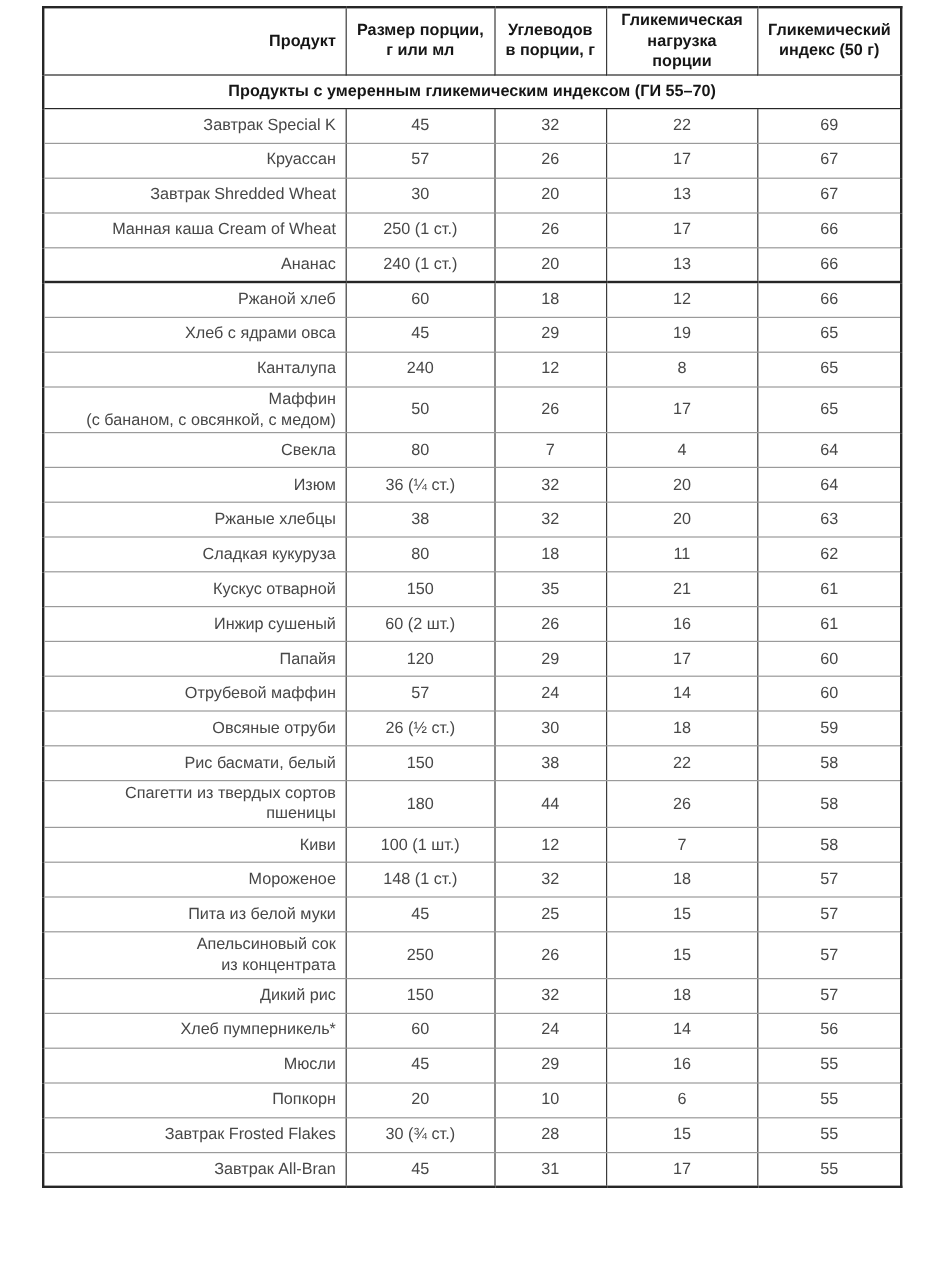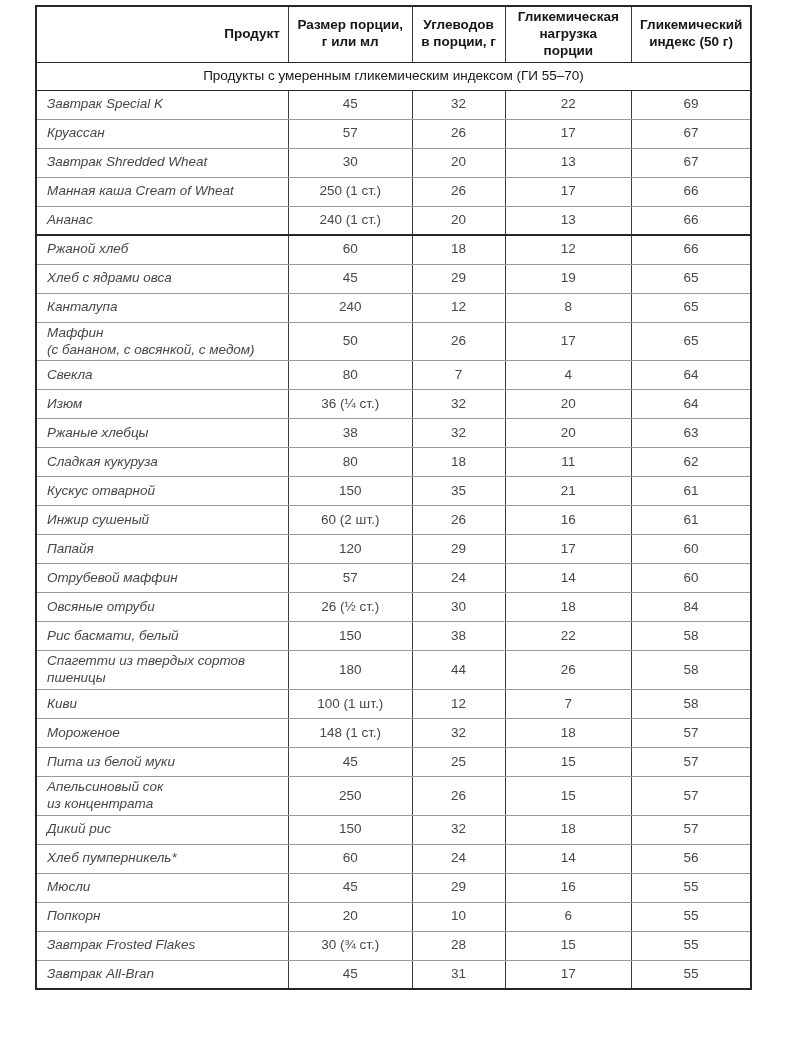--- a/index.html
+++ b/index.html
@@ -53,32 +53,31 @@
     border-bottom: 1.5px solid #262626;
     height: 44px;
     font-weight: bold;
     color: #161616;
     text-align: center;
     white-space: pre-line;
   }
   table.gi thead tr.cols th.product-h { white-space: normal; text-align: right; }
   table.gi tr.section td {
     height: 23px;
-    font-weight: normal;
+    font-weight: bold;
     color: #161616;
     text-align: center;
     border-top: 1.5px solid #262626;
     border-bottom: 1.5px solid #262626;
   }
   table.gi tbody tr.data { height: 29px; }
   table.gi tbody td.c-product {
-    text-align: left;
+    text-align: right;
     padding-left: 10px;
     white-space: pre-line;
-    font-style: italic;
   }
   table.gi tbody td.c-num { text-align: center; }
   table.gi tbody tr.thick-top td { border-top: 2.5px solid #262626; }
   table.gi tbody tr:last-child td { border-bottom: 2px solid #262626; margin-top: 24px; }
 </style>
 </head>
 <body>
 
 <div class="page">
   <table class="gi">
@@ -224,21 +223,21 @@
     <td class="c-num">57</td>
     <td class="c-num">24</td>
     <td class="c-num">14</td>
     <td class="c-num">60</td>
   </tr>
         <tr class="data">
     <td class="c-product">Овсяные отруби</td>
     <td class="c-num">26 (½ ст.)</td>
     <td class="c-num">30</td>
     <td class="c-num">18</td>
-    <td class="c-num">84</td>
+    <td class="c-num">59</td>
   </tr>
         <tr class="data">
     <td class="c-product">Рис басмати, белый</td>
     <td class="c-num">150</td>
     <td class="c-num">38</td>
     <td class="c-num">22</td>
     <td class="c-num">58</td>
   </tr>
         <tr class="data">
     <td class="c-product">Спагетти из твердых сортов

